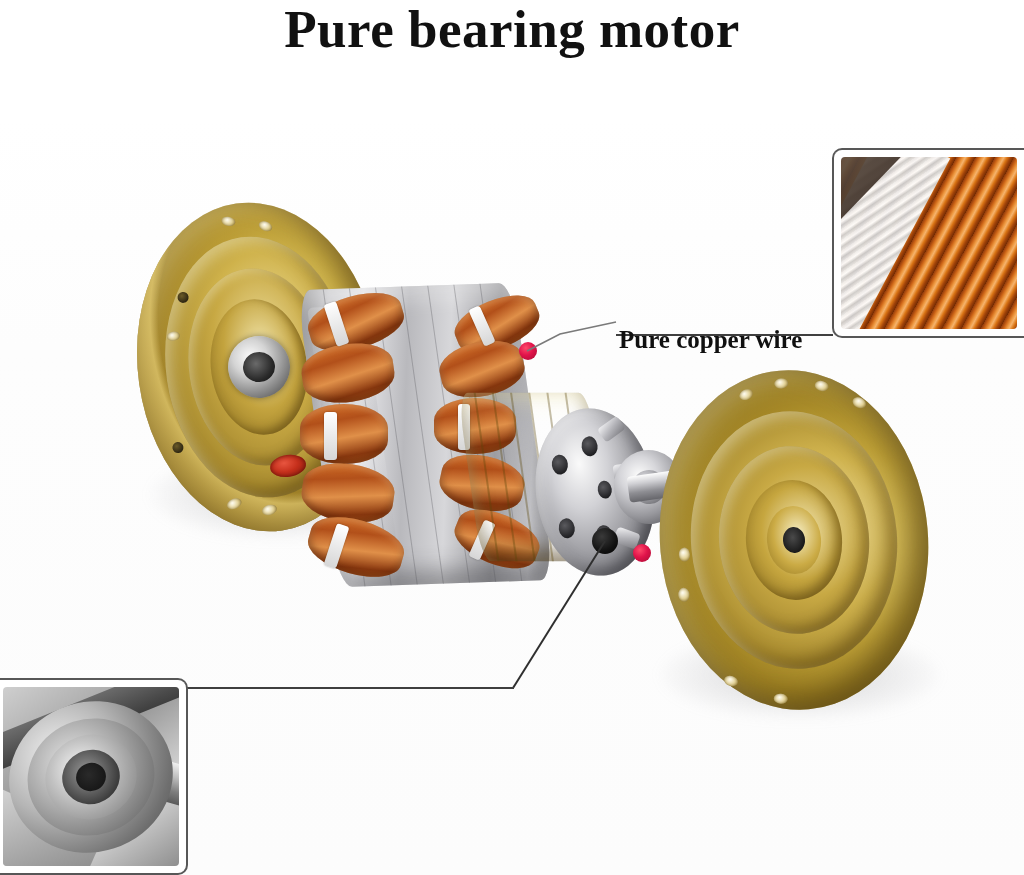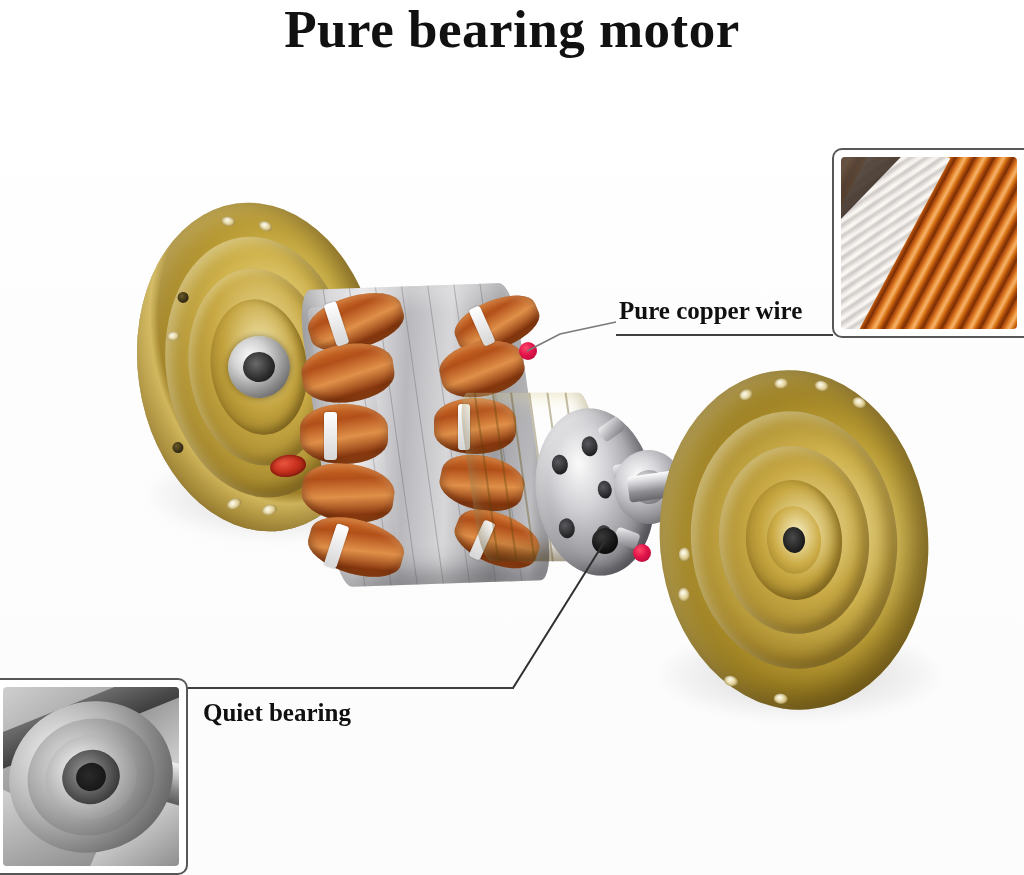--- a/index.html
+++ b/index.html
@@ -41,20 +41,21 @@
 
   
   .callout-label {
     position: absolute;
     font-weight: bold;
     color: #101010;
     font-size: 25px;
     line-height: 30px;
     white-space: nowrap;
     font-family: "Liberation Serif", "DejaVu Serif", serif;
+    margin-top: 29px;
   }
   #label-copper { left: 619px; top: 296px; }
   #label-bearing { left: 203px; top: 698px; }
 
   
   .inset {
     position: absolute;
     background: #ffffff;
     border: 2px solid #575757;
     border-radius: 10px;
@@ -438,21 +439,20 @@
 
   <svg style="position:absolute; left:0; top:0; width:1024px; height:875px; pointer-events:none;">
     <polyline points="527,351 560,334 616,322" fill="none" stroke="#7a7a7a" stroke-width="1.6"></polyline>
     <line x1="616" y1="335" x2="833" y2="335" stroke="#3f3f3f" stroke-width="2"></line>
     <polyline points="605,541 513,688" fill="none" stroke="#2f2f2f" stroke-width="2"></polyline>
     <line x1="185" y1="688" x2="514" y2="688" stroke="#3f3f3f" stroke-width="2"></line>
   </svg>
 
   <div class="callout-label" id="label-copper">Pure copper wire</div>
 
-  <div class="callout-label" id="label-bearing">Quiet bearing</div>
 
   <div class="inset" id="inset-copper">
     <div class="inset-inner">
       <div class="copper-photo"></div>
     </div>
   </div>
 
   <div class="inset" id="inset-bearing">
     <div class="inset-inner">
       <div class="bearing-photo">

